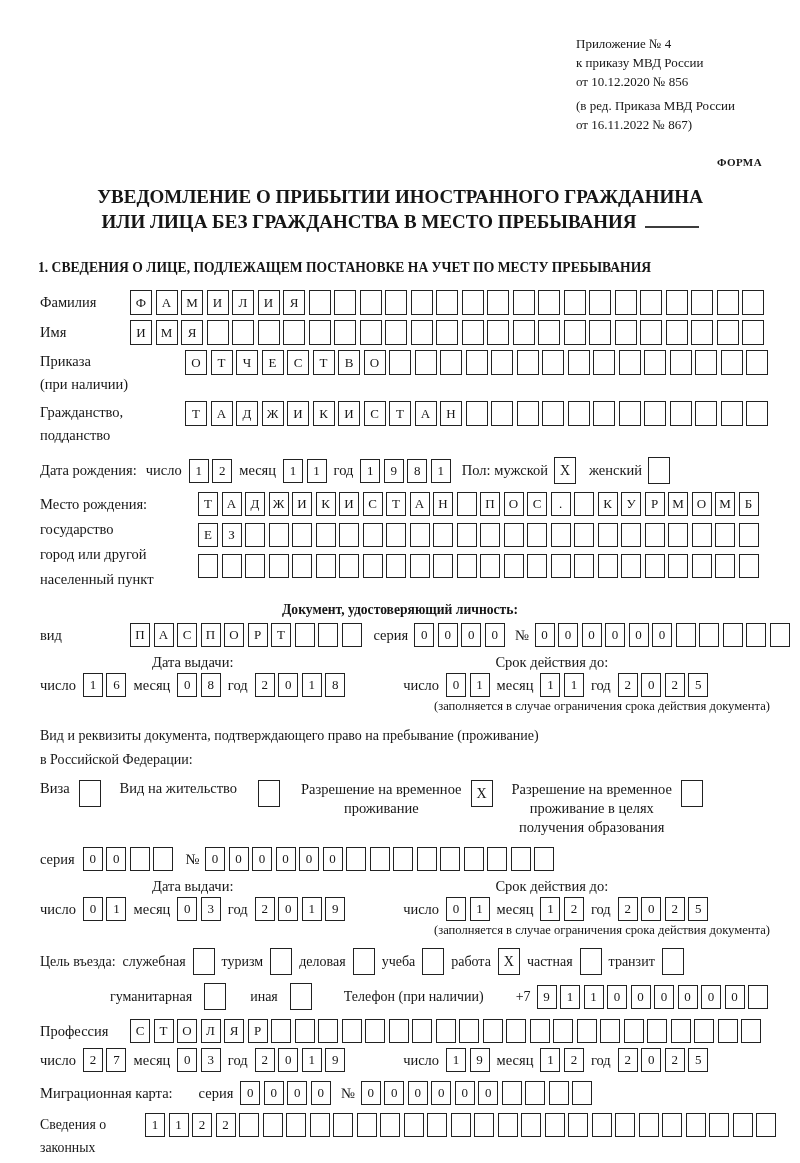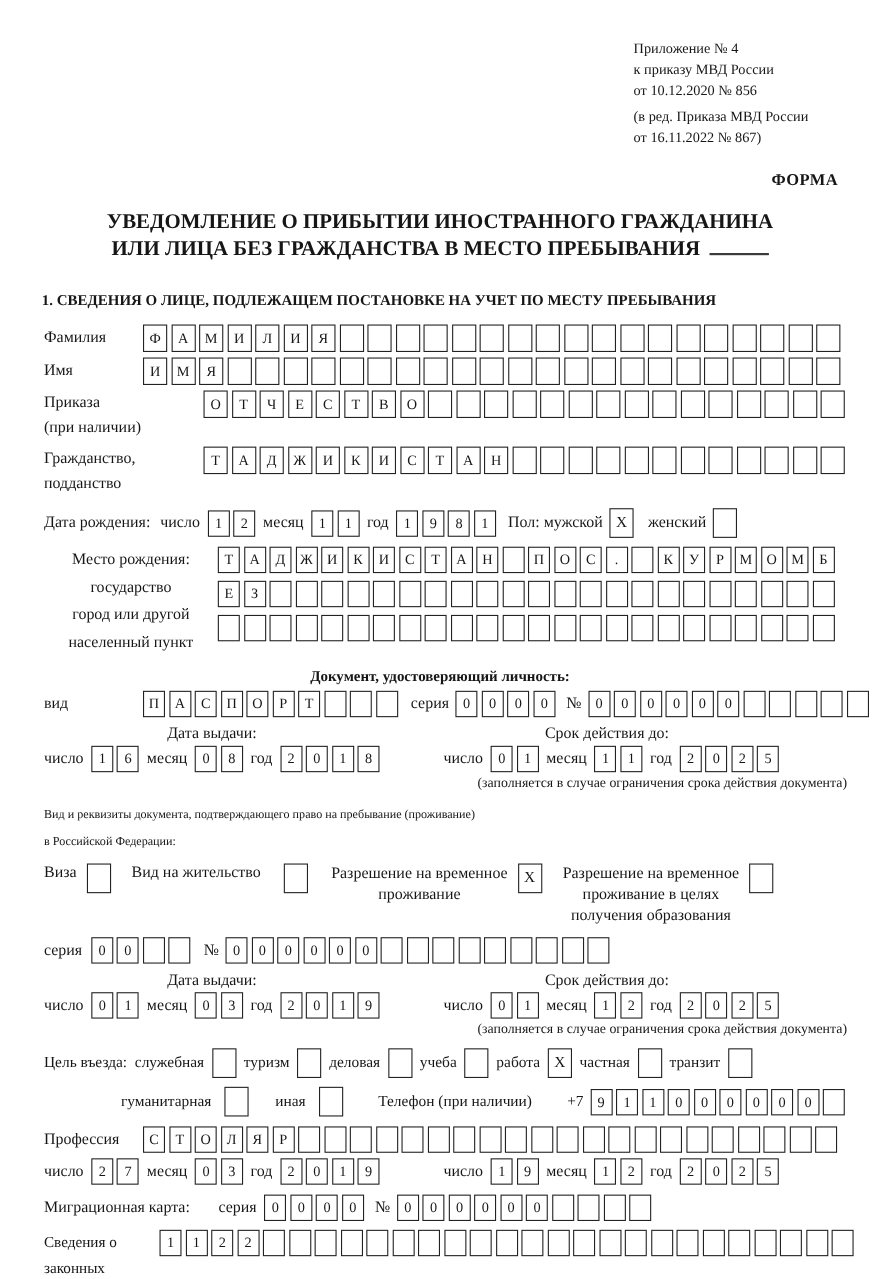--- a/index.html
+++ b/index.html
@@ -6,21 +6,21 @@
   body{
     width:800px;height:1163px;overflow:hidden;
     font-family:"Liberation Serif","DejaVu Serif",serif;
     color:#161616;
   }
   .page{width:800px;height:1163px;padding-top:34px;box-sizing:border-box;}
 
   
   .appendix{width:200px;margin:0 24px 0 auto;font-size:13px;line-height:19px;}
   .appendix .part2{margin-top:5px;}
-  .forma{text-align:right;margin:22px 38px 0 0;font-weight:bold;font-size:15px;letter-spacing:.4px;font-family:Liberation Serif, serif;}
+  .forma{text-align:right;margin:22px 38px 0 0;font-weight:bold;font-size:11px;letter-spacing:.4px;font-family:Liberation Serif, serif;}
 
   .title{margin-top:16px;text-align:center;font-weight:bold;font-size:19px;line-height:25px;}
   .blank-line{display:inline-block;width:54px;border-bottom:2px solid #3c3c3c;height:12px;margin-left:8px;}
 
   .section-title{margin:26px 0 14px 38px;font-weight:bold;font-size:13.6px;}
 
   
   .row{display:flex;align-items:center;margin:5px 0 5px 40px;font-size:14.5px;}
   .row.top{align-items:flex-start;}
   .lbl{flex:0 0 auto;}
@@ -45,21 +45,21 @@
 
   
   .dhrow{display:flex;font-size:14.5px;margin:7px 0 2px 40px;}
   .dh1{margin-left:112px;}
   .dh2{margin-left:262px;}
   .drow{display:flex;align-items:center;margin:2px 0 2px 40px;font-size:14.5px;}
   .dgroup{display:flex;align-items:center;gap:7px;}
   .dspacer{width:58px;}
   .note-right{text-align:right;margin:2px 30px 4px 0;font-size:12.6px;padding-left:40px;}
 
-  .intro{margin:10px 0 2px 40px;font-size:11px;line-height:24px;}
+  .intro{margin:10px 0 2px 40px;font-size:14px;line-height:24px;}
 
   .permits{display:flex;align-items:flex-start;gap:13px;margin:8px 0 4px 40px;font-size:14.5px;}
   .opt{display:flex;align-items:flex-start;gap:9px;}
   .optlines{display:flex;flex-direction:column;align-items:center;line-height:19px;text-align:center;}
 
   .purpose-row{display:flex;align-items:center;gap:7px;margin:10px 0 4px 40px;font-size:14px;}
   .purpose-row2{display:flex;align-items:center;gap:6px;margin:8px 0 4px 40px;font-size:14px;padding-left:70px;}
   .gap18{width:12px;}
   .gap28{width:20px;}
 
@@ -238,21 +238,21 @@
     <span style="margin-left:11px;margin-right:6px;">Пол: мужской</span>
     <span class="grid cb">
         <span class="cell">X</span>
       </span>
     <span style="margin-left:13px;margin-right:6px;">женский</span>
     <span class="grid cb">
         <span class="cell"></span>
       </span>
   </div>
 
-  <div class="row top" style="margin-top:8px;text-align:center;">
+  <div class="row top" style="margin-top:8px;">
     <span class="lbl sublabel-block" style="width:158px;line-height:25px;">
       <span>Место рождения:</span>
       <span>государство</span>
       <span>город или другой</span>
       <span>населенный пункт</span>
     </span>
     <span class="stackgrids">
       <span class="grid">
           <span class="cell">Т</span>
           <span class="cell">А</span>

